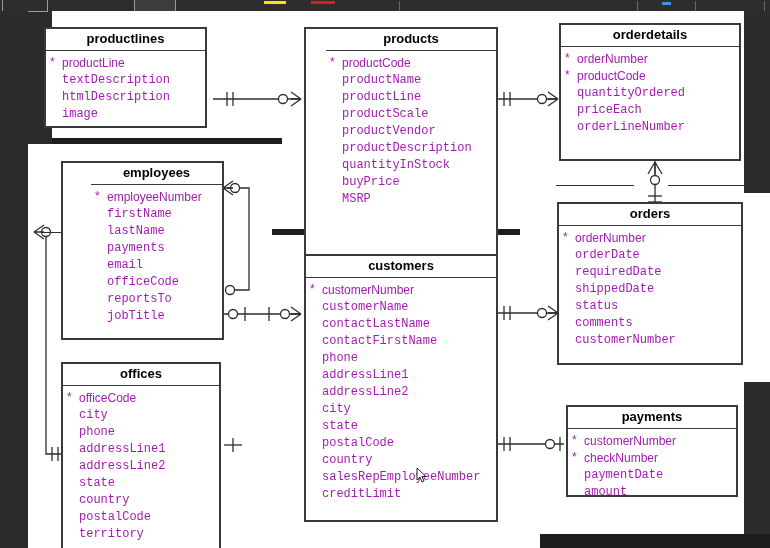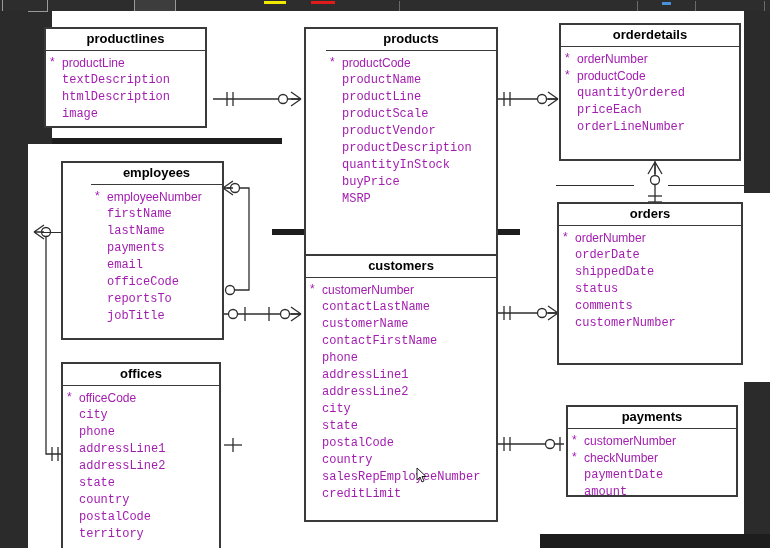--- a/index.html
+++ b/index.html
@@ -209,40 +209,41 @@
     <li class="np">country</li>
     <li class="np">postalCode</li>
     <li class="np">territory</li>
   </ul>
 </div>
 
 <div class="ent" style="left:304px;top:254px;width:194px;height:268px;">
   <div class="ttl">customers</div>
   <ul>
     <li class="pk">customerNumber</li>
+    <li class="np">customerName</li>
     <li class="np">contactLastName</li>
-    <li class="np">customerName</li>
     <li class="np">contactFirstName</li>
     <li class="np">phone</li>
     <li class="np">addressLine1</li>
     <li class="np">addressLine2</li>
     <li class="np">city</li>
     <li class="np">state</li>
     <li class="np">postalCode</li>
     <li class="np">country</li>
     <li class="np">salesRepEmployeeNumber</li>
     <li class="np">creditLimit</li>
   </ul>
 </div>
 
 <div class="ent" style="left:557px;top:202px;width:186px;height:163px;">
   <div class="ttl">orders</div>
   <ul>
     <li class="pk">orderNumber</li>
     <li class="np">orderDate</li>
+    <li class="np">requiredDate</li>
     <li class="np">shippedDate</li>
     <li class="np">status</li>
     <li class="np">comments</li>
     <li class="np">customerNumber</li>
   </ul>
 </div>
 
 <div class="ent" style="left:566px;top:405px;width:172px;height:92px;">
   <div class="ttl">payments</div>
   <ul>

